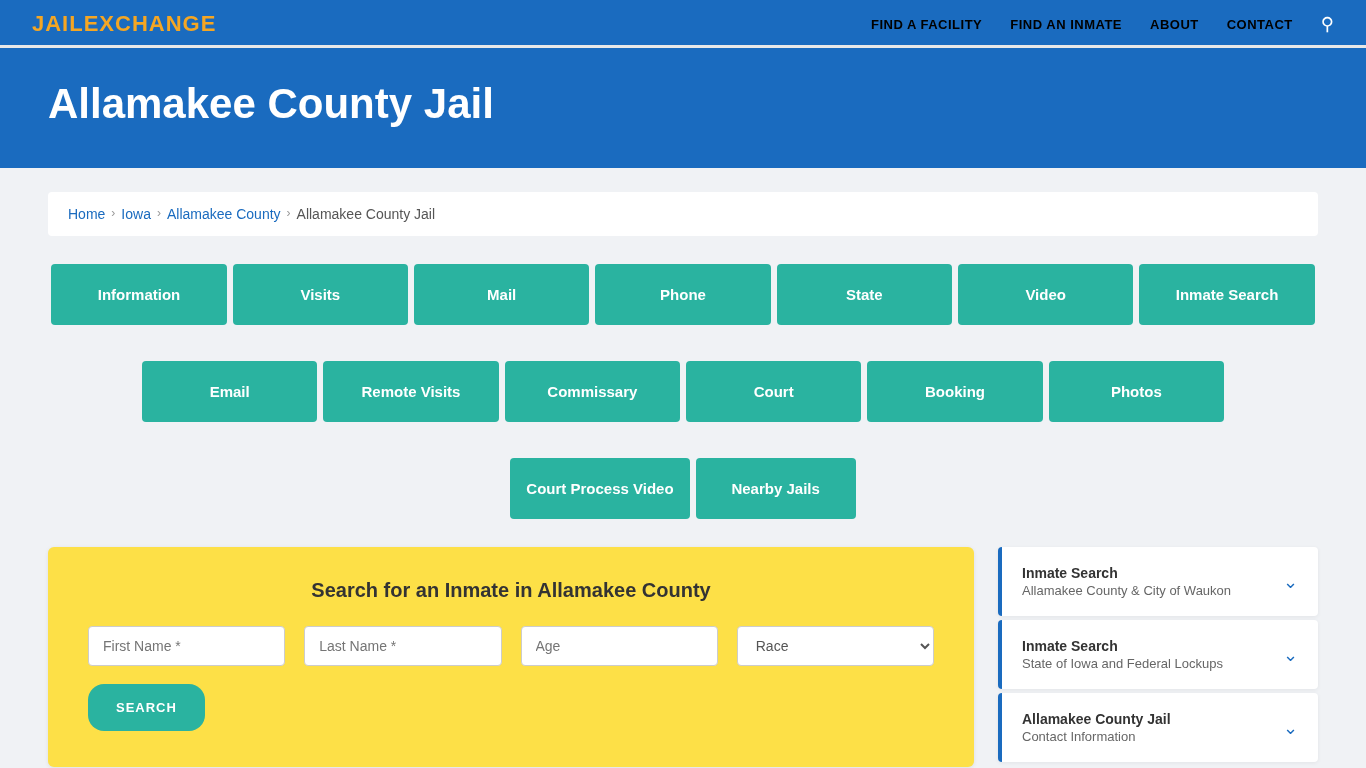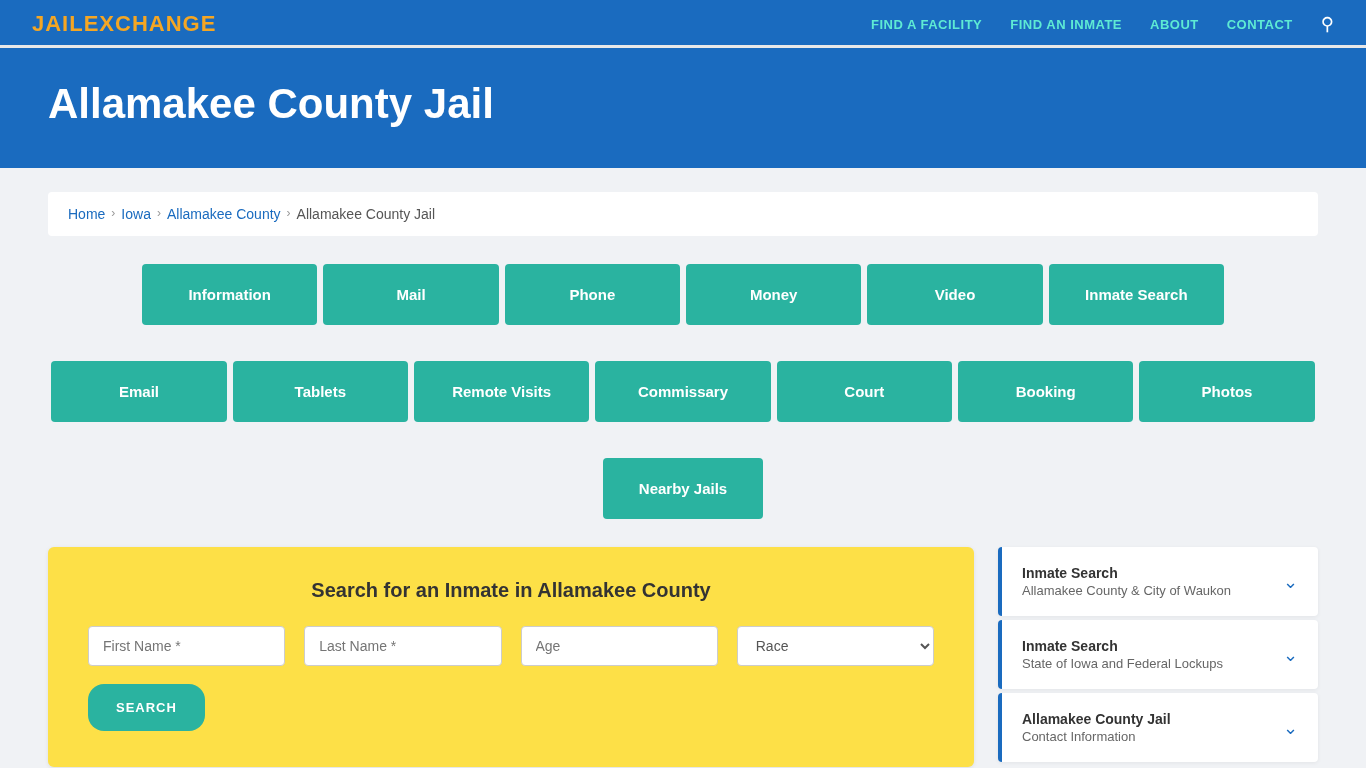--- a/index.html
+++ b/index.html
@@ -22,21 +22,21 @@
       text-transform: uppercase;
     }
     .logo span { color: #f5a623; }
     .nav-links {
       margin-left: auto;
       display: flex;
       align-items: center;
       gap: 28px;
     }
     .nav-links a {
-      color: #5eead4;
+      color: #000000;
       text-decoration: none;
       font-size: 13px;
       font-weight: 700;
       letter-spacing: 0.5px;
       text-transform: uppercase;
     }
     .nav-search {
       color: #fff;
       font-size: 18px;
       cursor: pointer;
@@ -235,38 +235,39 @@
     <span class="sep">›</span>
     <a>Iowa</a>
     <span class="sep">›</span>
     <a>Allamakee County</a>
     <span class="sep">›</span>
     <span class="current">Allamakee County Jail</span>
   </div>
 
   <div class="btn-grid">
     <button class="btn-tile">Information</button>
+    <button class="btn-tile">Visits</button>
     <button class="btn-tile">Mail</button>
     <button class="btn-tile">Phone</button>
-    <button class="btn-tile">Money</button>
+    <button class="btn-tile">State</button>
     <button class="btn-tile">Video</button>
     <button class="btn-tile">Inmate Search</button>
   </div>
 
   <div class="btn-grid">
     <button class="btn-tile">Email</button>
-    <button class="btn-tile">Tablets</button>
     <button class="btn-tile">Remote Visits</button>
     <button class="btn-tile">Commissary</button>
     <button class="btn-tile">Court</button>
     <button class="btn-tile">Booking</button>
     <button class="btn-tile">Photos</button>
   </div>
 
   <div class="btn-center-row">
+    <button class="btn-tile">Court Process Video</button>
     <button class="btn-tile">Nearby Jails</button>
   </div>
 
   <div class="content-layout">
 
     <div style="flex:1;">
 
       <div class="search-panel">
         <h2>Search for an Inmate in Allamakee County</h2>
         <div class="search-fields">

